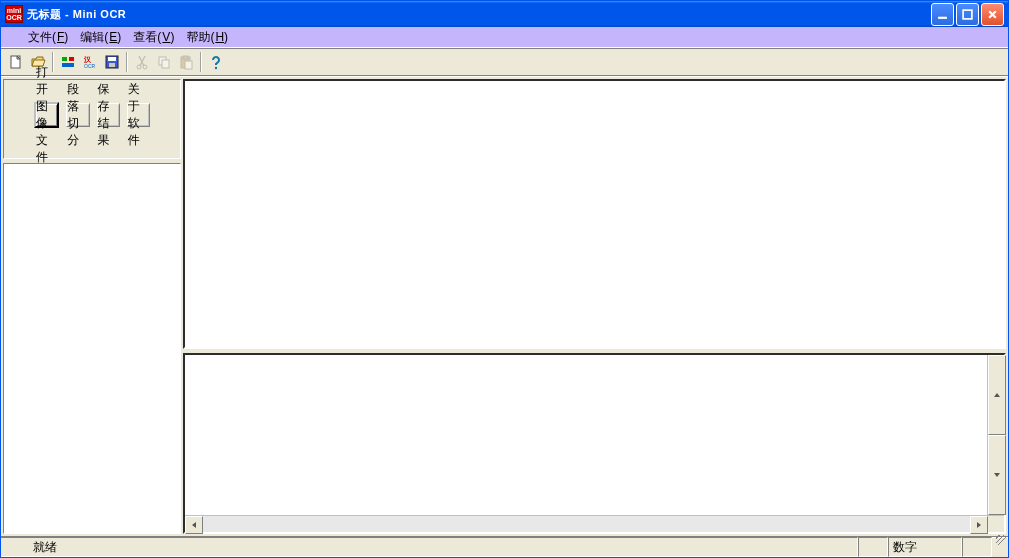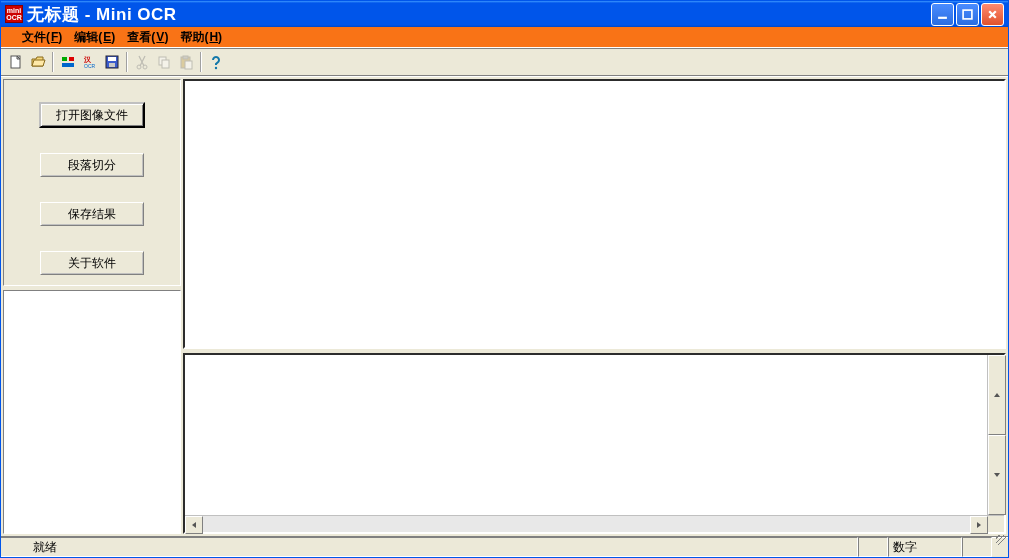--- a/index.html
+++ b/index.html
@@ -2,40 +2,40 @@
 <html><head>
 <meta charset="utf-8">
 <style>
   html,body{margin:0;padding:0;height:100%;font-family:"Microsoft YaHei","SimSun",Tahoma,sans-serif;font-size:12px;color:#000;}
   body{background:#ece9d8;overflow:hidden;}
   .window{width:1009px;height:558px;border:1px solid #0055ea;box-sizing:border-box;display:flex;flex-direction:column;}
   
   .titlebar{height:26px;background:linear-gradient(to bottom,#3a95ff 0%,#0055ea 8%,#0055ea 92%,#0046c7 100%);display:flex;align-items:center;color:#fff;}
   .title-icon{width:16px;height:16px;margin:0 4px;background:#c00;border:1px solid #800;position:relative;display:flex;align-items:center;justify-content:center;}
   .title-icon span{font-size:7px;font-weight:bold;color:#fff;line-height:7px;text-align:center;}
-  .title-text{font-weight:bold;font-size:17px;letter-spacing:0.5px;}
+  .title-text{font-weight:bold;font-size:11px;letter-spacing:0.5px;}
   .title-spacer{flex:1;}
   .title-buttons{display:flex;gap:2px;margin-right:4px;}
   .title-btn{width:21px;height:21px;border:1px solid #fff;border-radius:3px;display:flex;align-items:center;justify-content:center;color:#fff;background:linear-gradient(to bottom,#4a8cff 0%,#2b6de0 100%);}
   .title-btn.close{background:linear-gradient(to bottom,#ff8a70 0%,#e0522b 100%);}
   .title-btn svg{width:11px;height:11px;}
   
-  .menubar{height:20px;background:#f97316;border-bottom:1px solid #fff;display:flex;align-items:center;padding-left:15px;font-weight:bold;}
+  .menubar{height:20px;background:#c4b5fd;border-bottom:1px solid #fff;display:flex;align-items:center;padding-left:21px;}
   .menubar .menu-item{padding:2px 6px;cursor:default;}
   .menubar .menu-item .mn{}
   .menubar .menu-item .acc{text-decoration:underline;margin-left:1px;}
   
   .toolbar{height:26px;background:#ece9d8;border-top:1px solid #808080;border-bottom:1px solid #808080;display:flex;align-items:center;padding:0 4px;}
   .tool-btn{width:22px;height:22px;display:flex;align-items:center;justify-content:center;margin:0 0px;}
   .tool-btn.disabled{opacity:0.45;}
   .tool-sep{width:1px;height:20px;background:#a0a0a0;margin:0 3px;border-right:1px solid #fff;}
   
   .main{flex:1;display:flex;min-height:0;background:#ece9d8;border-top:1px solid #fff;}
   .sidebar{width:182px;display:flex;flex-direction:column;}
-  .button-panel{flex:0 0 auto;border:1px solid #808080;border-right-color:#fff;border-bottom-color:#fff;margin:2px;padding:22px 30px 10px 30px;display:flex;flex-direction:column;gap:25px;align-items:center;background:#ece9d8;}
+  .button-panel{flex:0 0 auto;border:1px solid #808080;border-right-color:#fff;border-bottom-color:#fff;margin:2px;padding:22px 30px 30px 30px;display:flex;flex-direction:row;gap:7px;align-items:center;background:#ece9d8;}
   .side-btn{width:102px;height:22px;background:#ece9d8;border:1px solid #808080;border-top-color:#fff;border-left-color:#fff;box-shadow:inset 1px 1px 0 #ece9d8, inset -1px -1px 0 #c0c0c0;font-size:12px;display:flex;align-items:center;justify-content:center;cursor:default;}
   .side-btn.primary{border:2px solid #000;border-top-color:#c0c0c0;border-left-color:#c0c0c0;box-shadow:inset 1px 1px 0 #fff,inset -1px -1px 0 #808080;}
   .preview-panel{flex:1;border:1px solid #808080;border-right-color:#fff;border-bottom-color:#fff;margin:2px;background:#fff;}
   .right{flex:1;display:flex;flex-direction:column;margin:2px 2px 2px 0;}
   .image-area{flex:1.5;border:2px inset #808080;border-top-color:#808080;border-left-color:#808080;border-right-color:#fff;border-bottom-color:#fff;background:#fff;}
   .splitter{height:4px;background:#ece9d8;cursor:row-resize;}
   .text-area-wrap{flex:1;display:flex;flex-direction:column;border:2px inset #808080;border-top-color:#808080;border-left-color:#808080;border-right-color:#fff;border-bottom-color:#fff;background:#fff;min-height:0;}
   .text-canvas{flex:1;}
   .scroll-h{height:16px;background:#ece9d8;border-top:1px solid #c0c0c0;display:flex;}
   .scroll-btn{width:16px;height:100%;background:#ece9d8;border:1px solid #808080;border-top-color:#fff;border-left-color:#fff;display:flex;align-items:center;justify-content:center;}

